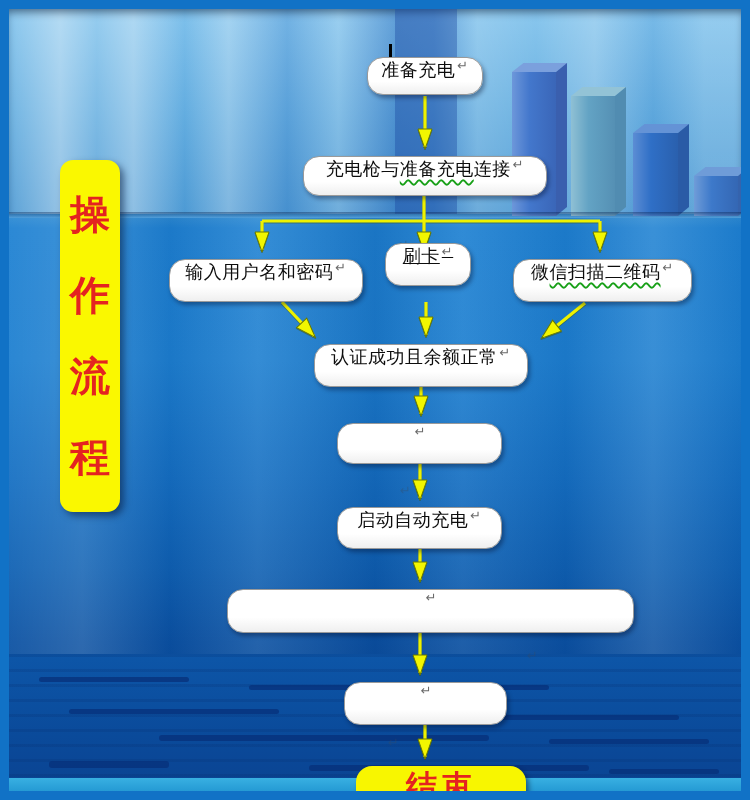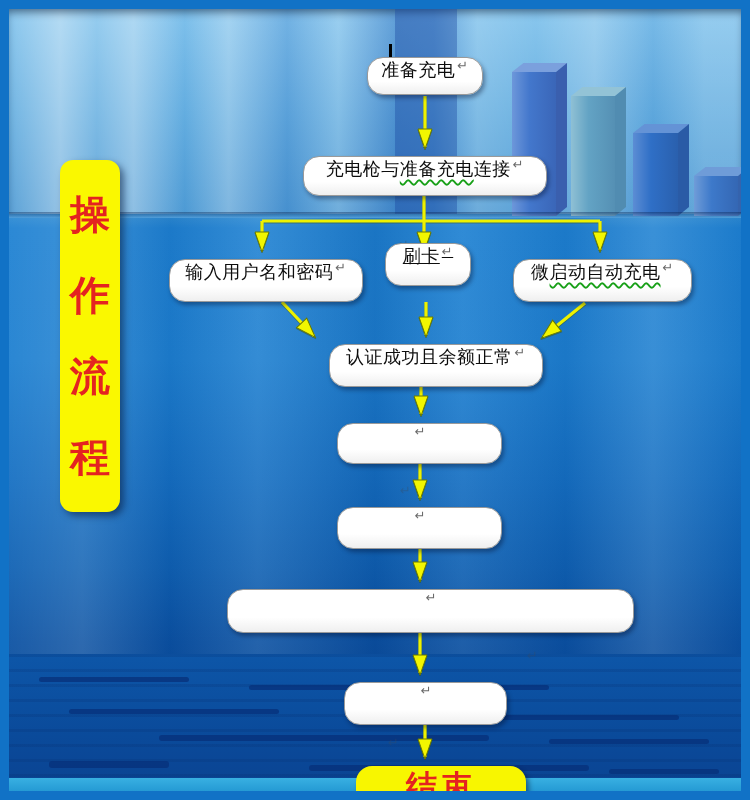--- a/index.html
+++ b/index.html
@@ -83,21 +83,21 @@
     box-shadow:2px 3px 4px rgba(0,10,40,.38);
     font-size:18px;color:#0d0d0d;white-space:nowrap;letter-spacing:.5px;
   }
   .rmark{color:#6b6b6b;font-size:13px;margin-left:2px;}
   .squig{text-decoration:underline wavy #18a018;text-decoration-thickness:2px;text-underline-offset:4px;}
   #n1{left:358px;top:48px;width:114px;height:36px;}
   #n2{left:294px;top:147px;width:242px;height:38px;}
   #n3{left:160px;top:250px;width:192px;height:41px;}
   #n4{left:376px;top:234px;width:84px;height:41px;text-decoration:underline;}
   #n5{left:504px;top:250px;width:177px;height:41px;}
-  #n6{left:320px;top:335px;width:212px;height:41px;}
+  #n6{left:305px;top:335px;width:212px;height:41px;}
   #n7{left:328px;top:414px;width:163px;height:39px;}
   #n8{left:328px;top:498px;width:163px;height:40px;}
   #n9{left:218px;top:580px;width:405px;height:42px;}
   #n10{left:335px;top:673px;width:161px;height:41px;}
   #nend{
     position:absolute;left:347px;top:757px;width:170px;height:42px;
     display:flex;align-items:center;justify-content:center;
     background:#f8f600;border-radius:16px;
     box-shadow:3px 3px 5px rgba(0,10,40,.45);
     color:#e42320;font-weight:bold;font-size:31px;letter-spacing:4px;
@@ -202,34 +202,35 @@
       <span class="rmark">↵</span>
   </div>
 
   <div class="node" id="n4">
     <span>刷卡</span>
       <span class="rmark">↵</span>
   </div>
 
   <div class="node" id="n5">
     <span>微</span>
-      <span class="squig">启动自动充电</span>
+      <span class="squig">信扫描二维码</span>
       <span class="rmark">↵</span>
   </div>
 
   <div class="node" id="n6">
     <span>认证成功且余额正常</span>
       <span class="rmark">↵</span>
   </div>
 
   <div class="node" id="n7">
       <span class="rmark">↵</span>
   </div>
 
   <div class="node" id="n8">
+    <span>启动自动充电</span>
       <span class="rmark">↵</span>
   </div>
 
   <div class="node" id="n9">
       <span class="rmark">↵</span>
   </div>
 
   <div class="node" id="n10">
       <span class="rmark">↵</span>
   </div>

